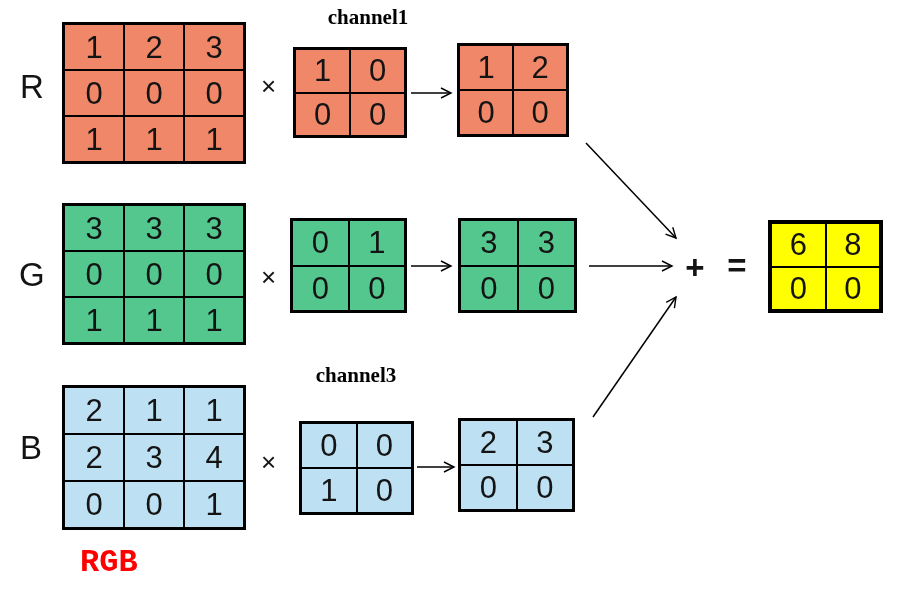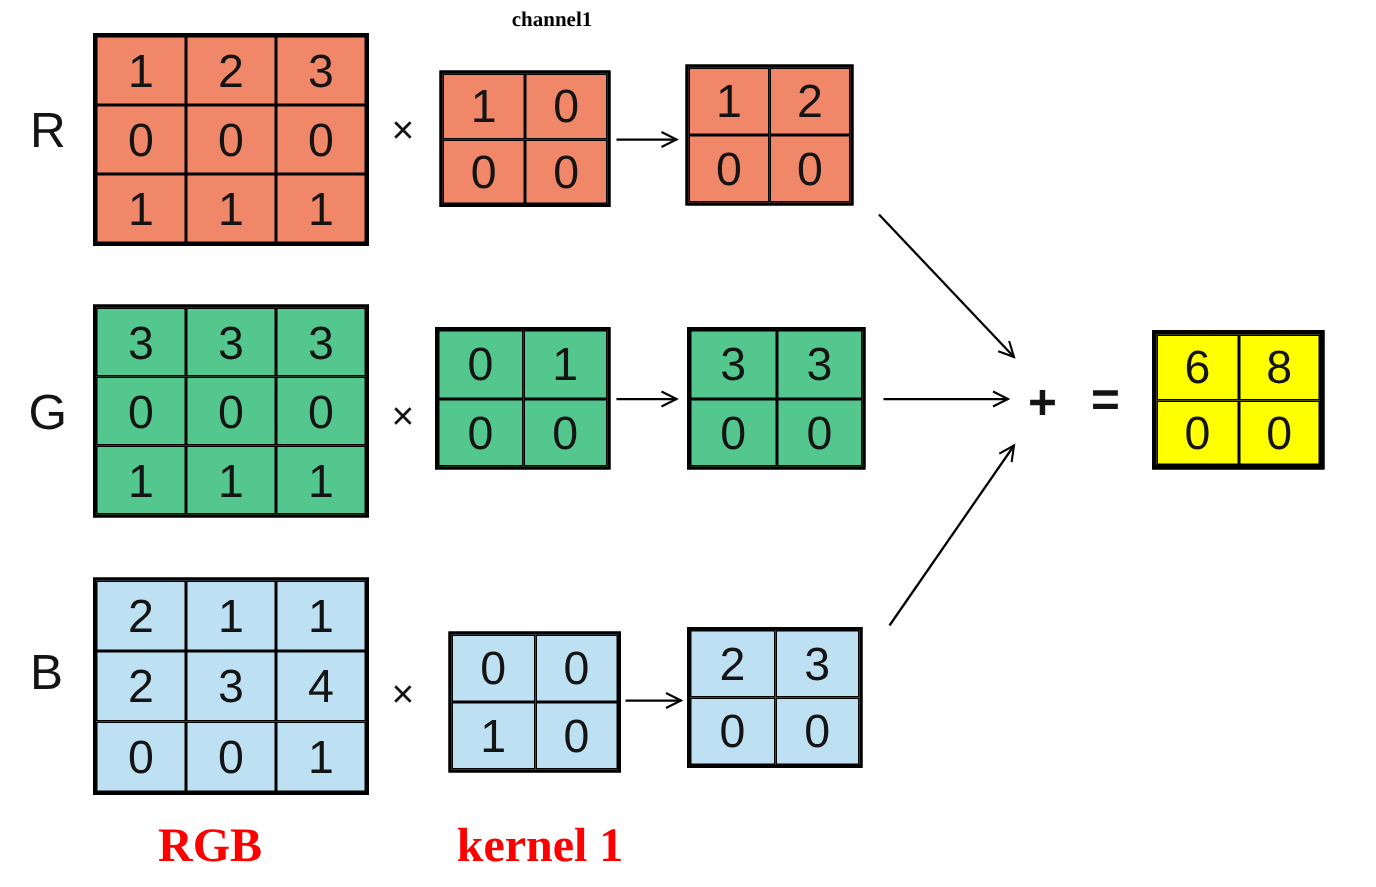--- a/index.html
+++ b/index.html
@@ -43,36 +43,36 @@
   .op-multiply{
     position:absolute;font-size:26px;color:#141414;line-height:1;
   }
   #mul-1{left:261px;top:73px;}
   #mul-2{left:261px;top:264px;}
   #mul-3{left:261px;top:449px;}
 
   .kernel-title{
     position:absolute;width:160px;text-align:center;
     font-family:"Liberation Serif",serif;font-weight:bold;
-    font-size:14px;color:#000;line-height:1.1;
+    font-size:21px;color:#000;line-height:1.1;
   }
   #ktitle-1{left:288px;top:6px;}
   #ktitle-2{left:275px;top:181px;}
   #ktitle-3{left:276px;top:364px;}
 
   .op-combine{
     position:absolute;width:32px;text-align:center;font-weight:bold;
     font-size:33px;color:#141414;line-height:1;
   }
   #plus-sign{left:679px;top:251px;}
   #equals-sign{left:721px;top:249px;}
 
   .footer-label{
-    position:absolute;text-align:center;
-    font-family:Liberation Serif, serif;font-weight:bold;
+    position:absolute;
+    font-family:Liberation Mono, monospace;font-weight:bold;
     font-size:32px;color:var(--footer-text,#FF0000);line-height:1;
   }
   #footer-rgb{left:80px;top:547px;width:120px;}
   #footer-kernel{left:280px;top:547px;width:160px;}
 </style>
 </head>
 <body>
 
 <div class="canvas">
 
@@ -149,20 +149,21 @@
       <div class="cell">1</div>
       <div class="cell">1</div>
       <div class="cell">2</div>
       <div class="cell">3</div>
       <div class="cell">4</div>
       <div class="cell">0</div>
       <div class="cell">0</div>
       <div class="cell">1</div>
     </div>
   <div class="op-multiply" id="mul-3">×</div>
+  <div class="kernel-title" id="ktitle-3">channel3</div>
   <div class="matrix blue" id="b-kernel" style="grid-template-columns: repeat(2, 1fr);">
       <div class="cell">0</div>
       <div class="cell">0</div>
       <div class="cell">1</div>
       <div class="cell">0</div>
     </div>
   <div class="matrix blue" id="b-result" style="grid-template-columns: repeat(2, 1fr);">
       <div class="cell">2</div>
       <div class="cell">3</div>
       <div class="cell">0</div>
@@ -172,15 +173,14 @@
   <div class="op-combine" id="plus-sign">+</div>
   <div class="op-combine" id="equals-sign">=</div>
   <div class="matrix yellow" id="out-matrix" style="grid-template-columns: repeat(2, 1fr);">
       <div class="cell">6</div>
       <div class="cell">8</div>
       <div class="cell">0</div>
       <div class="cell">0</div>
     </div>
 
   <div class="footer-label" id="footer-rgb">RGB</div>
-  <div class="footer-label" id="footer-kernel">kernel 1</div>
 
 </div>
 
 </body></html>

